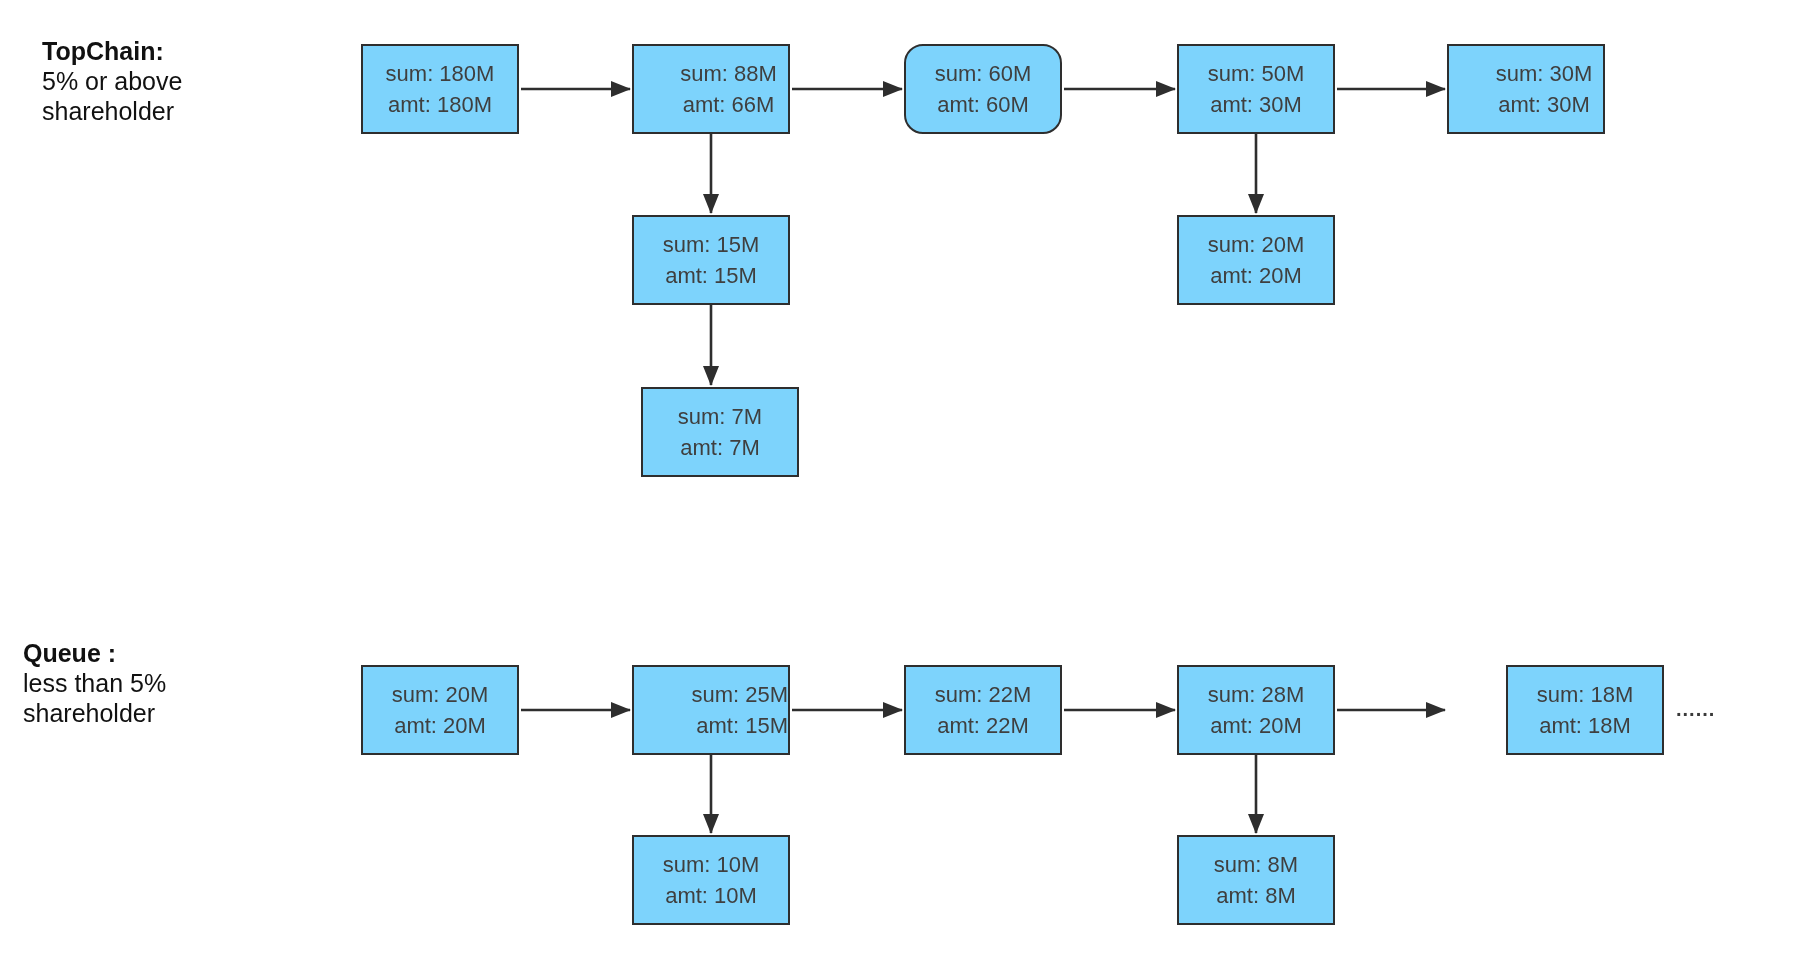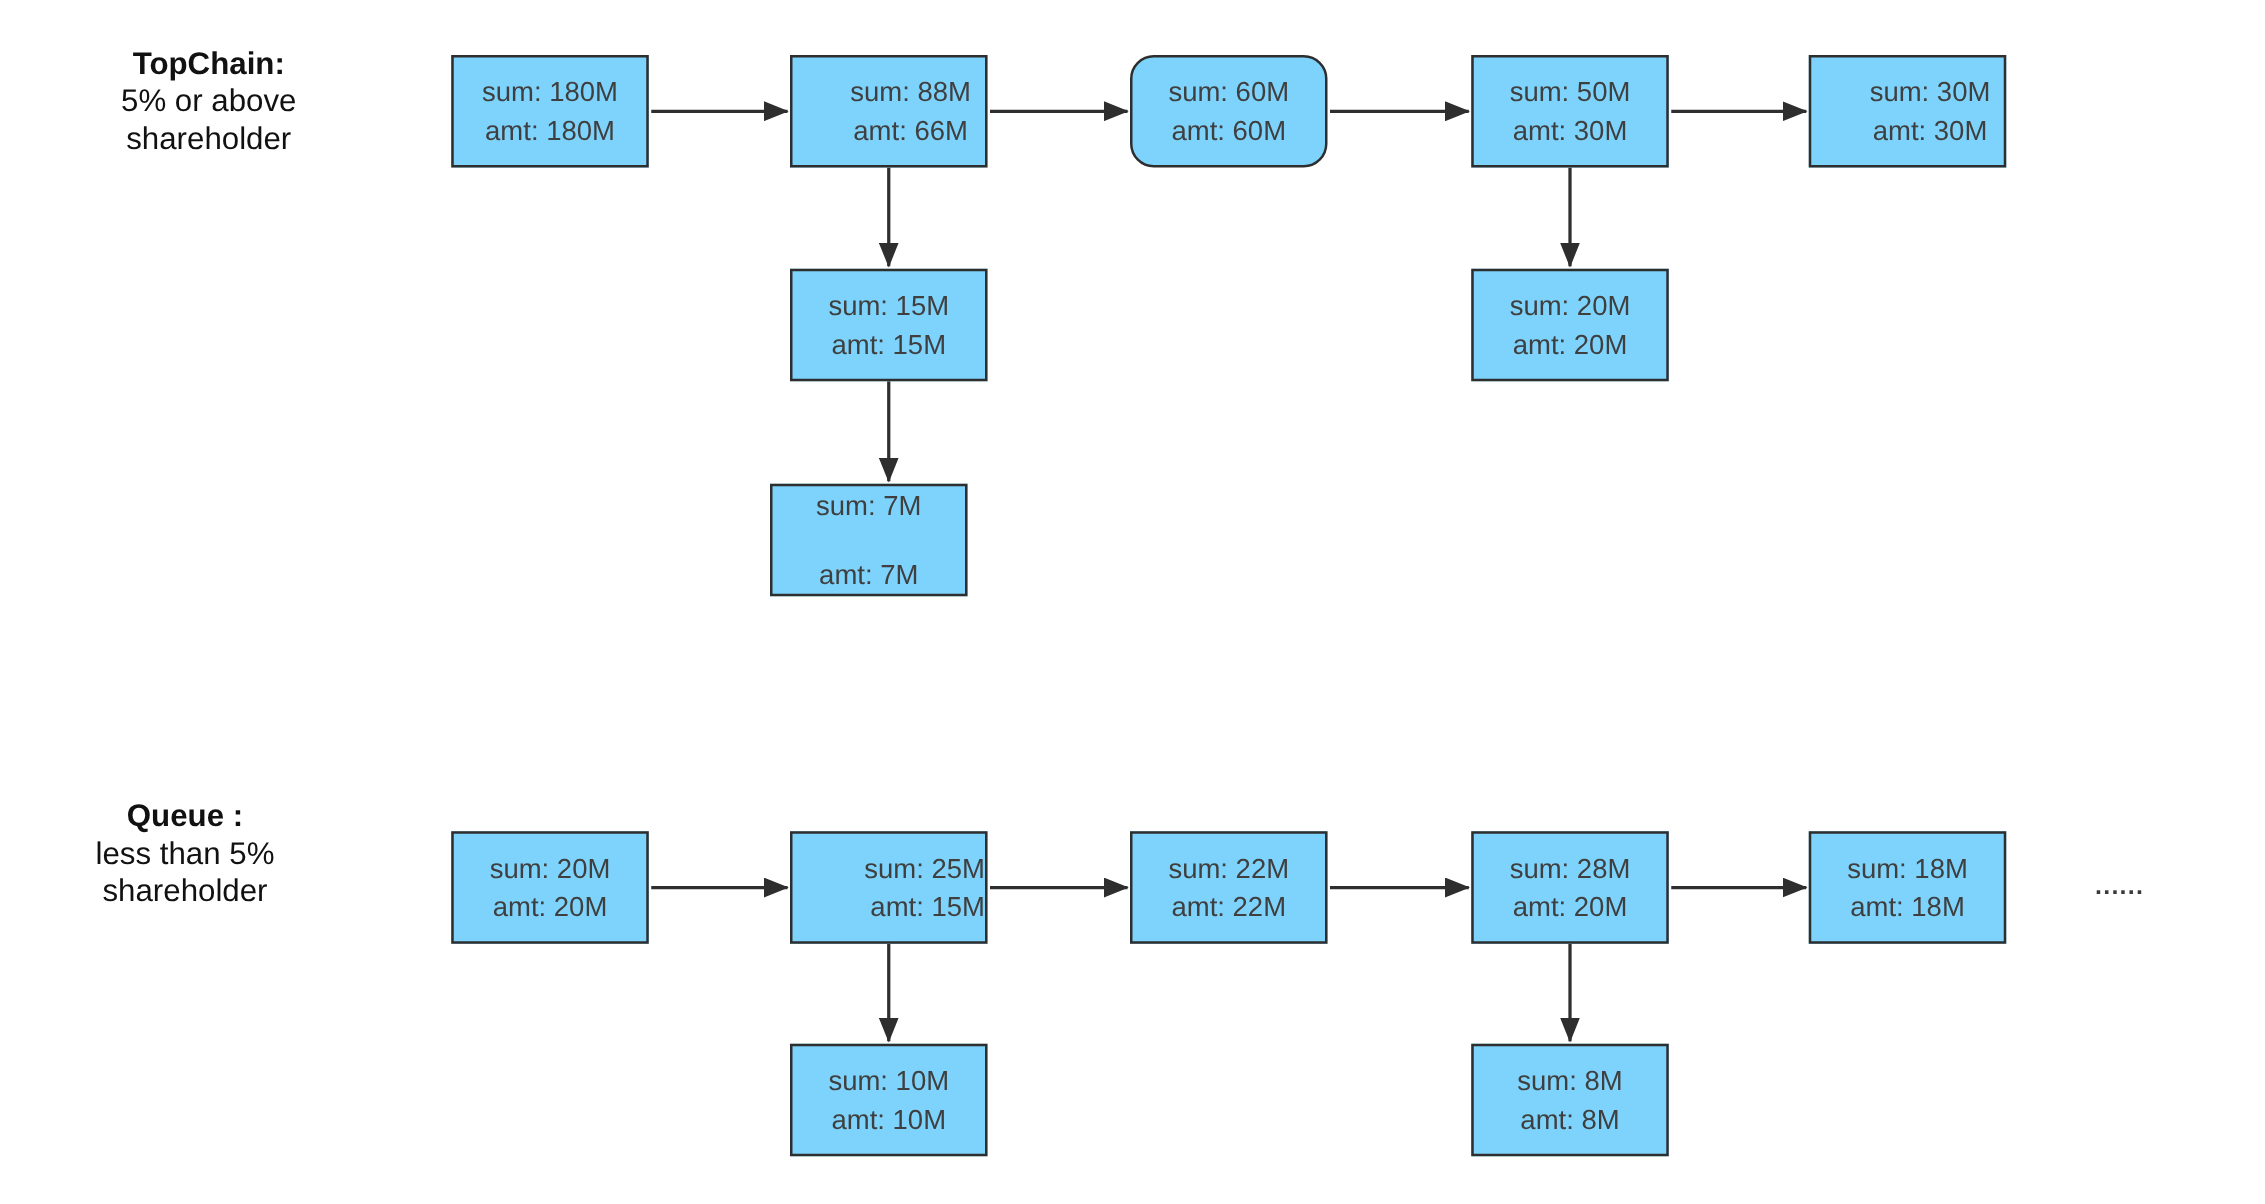--- a/index.html
+++ b/index.html
@@ -37,21 +37,20 @@
   }
   .node-line {
     font-size: 22px;
     line-height: 31px;
     color: #3f3f3f;
     white-space: nowrap;
   }
   .heading {
     position: absolute;
     width: 250px;
-    text-align: center;
     color: #111111;
   }
   .heading-line {
     font-size: 25px;
     line-height: 30px;
     white-space: nowrap;
   }
   .heading-bold {
     font-weight: bold;
   }
@@ -119,21 +118,21 @@
     <div class="node-line">amt: 30M</div>
   </div>
   <div class="node" style="left:1447px; top:44px;padding-left:36px;">
     <div class="node-line">sum: 30M</div>
     <div class="node-line">amt: 30M</div>
   </div>
   <div class="node" style="left:632px; top:215px;">
     <div class="node-line">sum: 15M</div>
     <div class="node-line">amt: 15M</div>
   </div>
-  <div class="node" style="left:616px; top:387px;justify-content:space-between;">
+  <div class="node" style="left:641px; top:387px;">
     <div class="node-line">sum: 7M</div>
     <div class="node-line">amt: 7M</div>
   </div>
   <div class="node" style="left:1177px; top:215px;">
     <div class="node-line">sum: 20M</div>
     <div class="node-line">amt: 20M</div>
   </div>
 
   <div class="heading" style="left:23px; top:638px;">
     <div class="heading-line heading-bold">Queue :</div>
@@ -150,21 +149,21 @@
     <div class="node-line">amt: 15M</div>
   </div>
   <div class="node" style="left:904px; top:665px;">
     <div class="node-line">sum: 22M</div>
     <div class="node-line">amt: 22M</div>
   </div>
   <div class="node" style="left:1177px; top:665px;">
     <div class="node-line">sum: 28M</div>
     <div class="node-line">amt: 20M</div>
   </div>
-  <div class="node" style="left:1447px; top:665px;">
+  <div class="node" style="left:1506px; top:665px;">
     <div class="node-line">sum: 18M</div>
     <div class="node-line">amt: 18M</div>
   </div>
   <div class="node" style="left:632px; top:835px;">
     <div class="node-line">sum: 10M</div>
     <div class="node-line">amt: 10M</div>
   </div>
   <div class="node" style="left:1177px; top:835px;">
     <div class="node-line">sum: 8M</div>
     <div class="node-line">amt: 8M</div>

